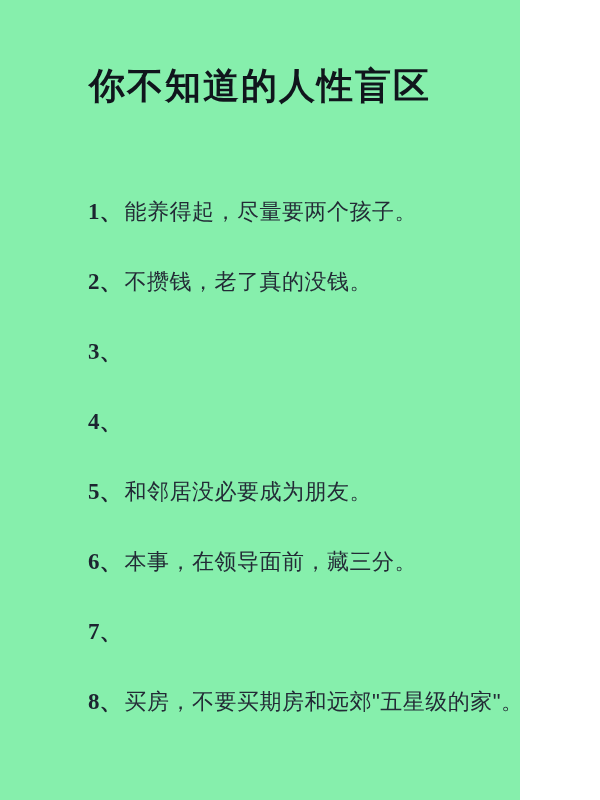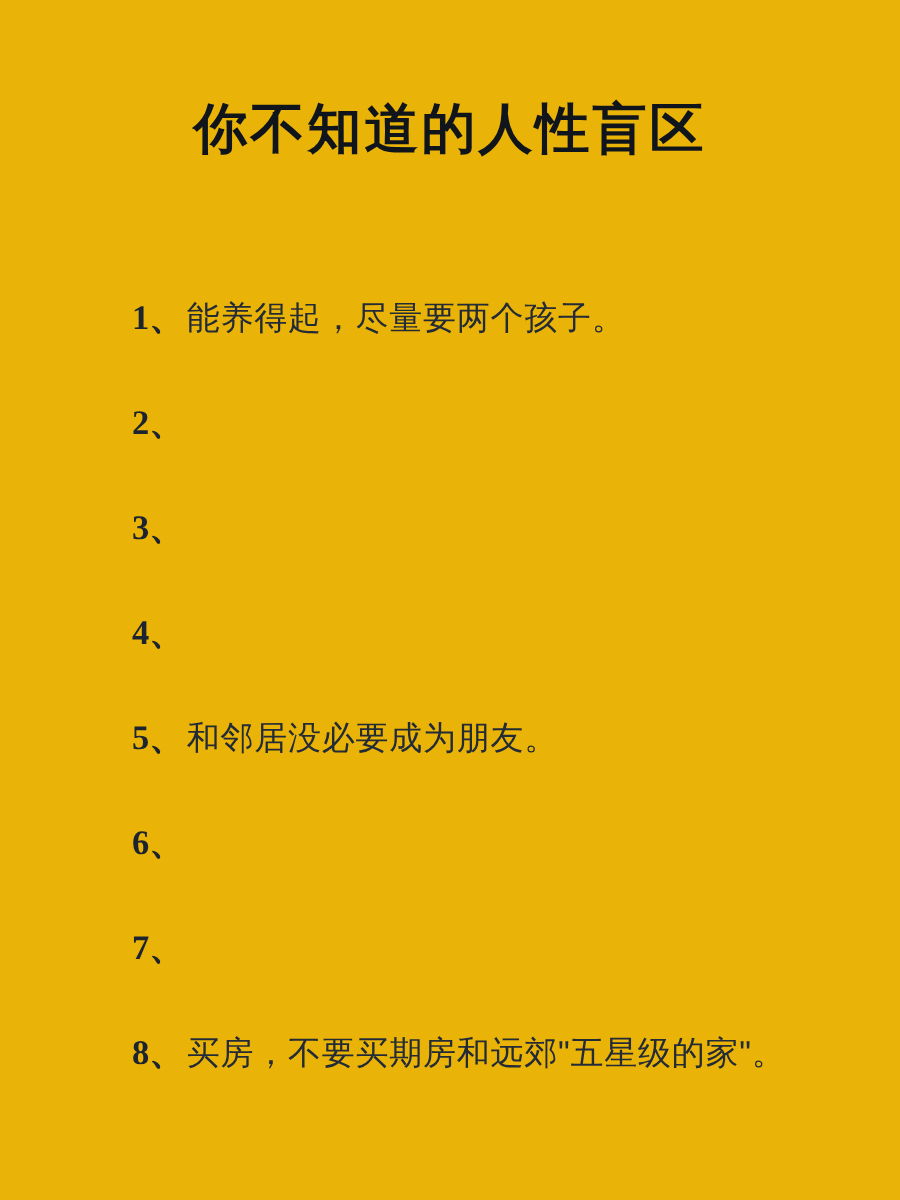--- a/index.html
+++ b/index.html
@@ -1,23 +1,23 @@
 <!DOCTYPE html>
 <html><head>
 <meta charset="utf-8">
 <style>
   html, body {
     margin: 0;
     padding: 0;
   }
   .poster {
     position: relative;
-    width: 600px;
+    width: 520px;
     height: 800px;
-    background: #eab308;
+    background: #86efac;
     font-family: "Liberation Sans", "DejaVu Sans", sans-serif;
     overflow: hidden;
     box-sizing: border-box;
   }
   .poster-title {
     margin: 0;
     padding-top: 64px;
     text-align: center;
     font-size: 36px;
     line-height: 44px;
@@ -61,33 +61,35 @@
 <div class="poster">
   <h1 class="poster-title">你不知道的人性盲区</h1>
 
   <div class="list">
     <div class="list-item">
       <span class="item-number">1、</span>
       <span class="item-text">能养得起，尽量要两个孩子。</span>
     </div>
     <div class="list-item">
       <span class="item-number">2、</span>
+      <span class="item-text">不攒钱，老了真的没钱。</span>
     </div>
     <div class="list-item">
       <span class="item-number">3、</span>
     </div>
     <div class="list-item">
       <span class="item-number">4、</span>
     </div>
     <div class="list-item">
       <span class="item-number">5、</span>
       <span class="item-text">和邻居没必要成为朋友。</span>
     </div>
     <div class="list-item">
       <span class="item-number">6、</span>
+      <span class="item-text">本事，在领导面前，藏三分。</span>
     </div>
     <div class="list-item">
       <span class="item-number">7、</span>
     </div>
     <div class="list-item">
       <span class="item-number">8、</span>
       <span class="item-text">买房，不要买期房和远郊"五星级的家"。</span>
     </div>
   </div>
 </div>

